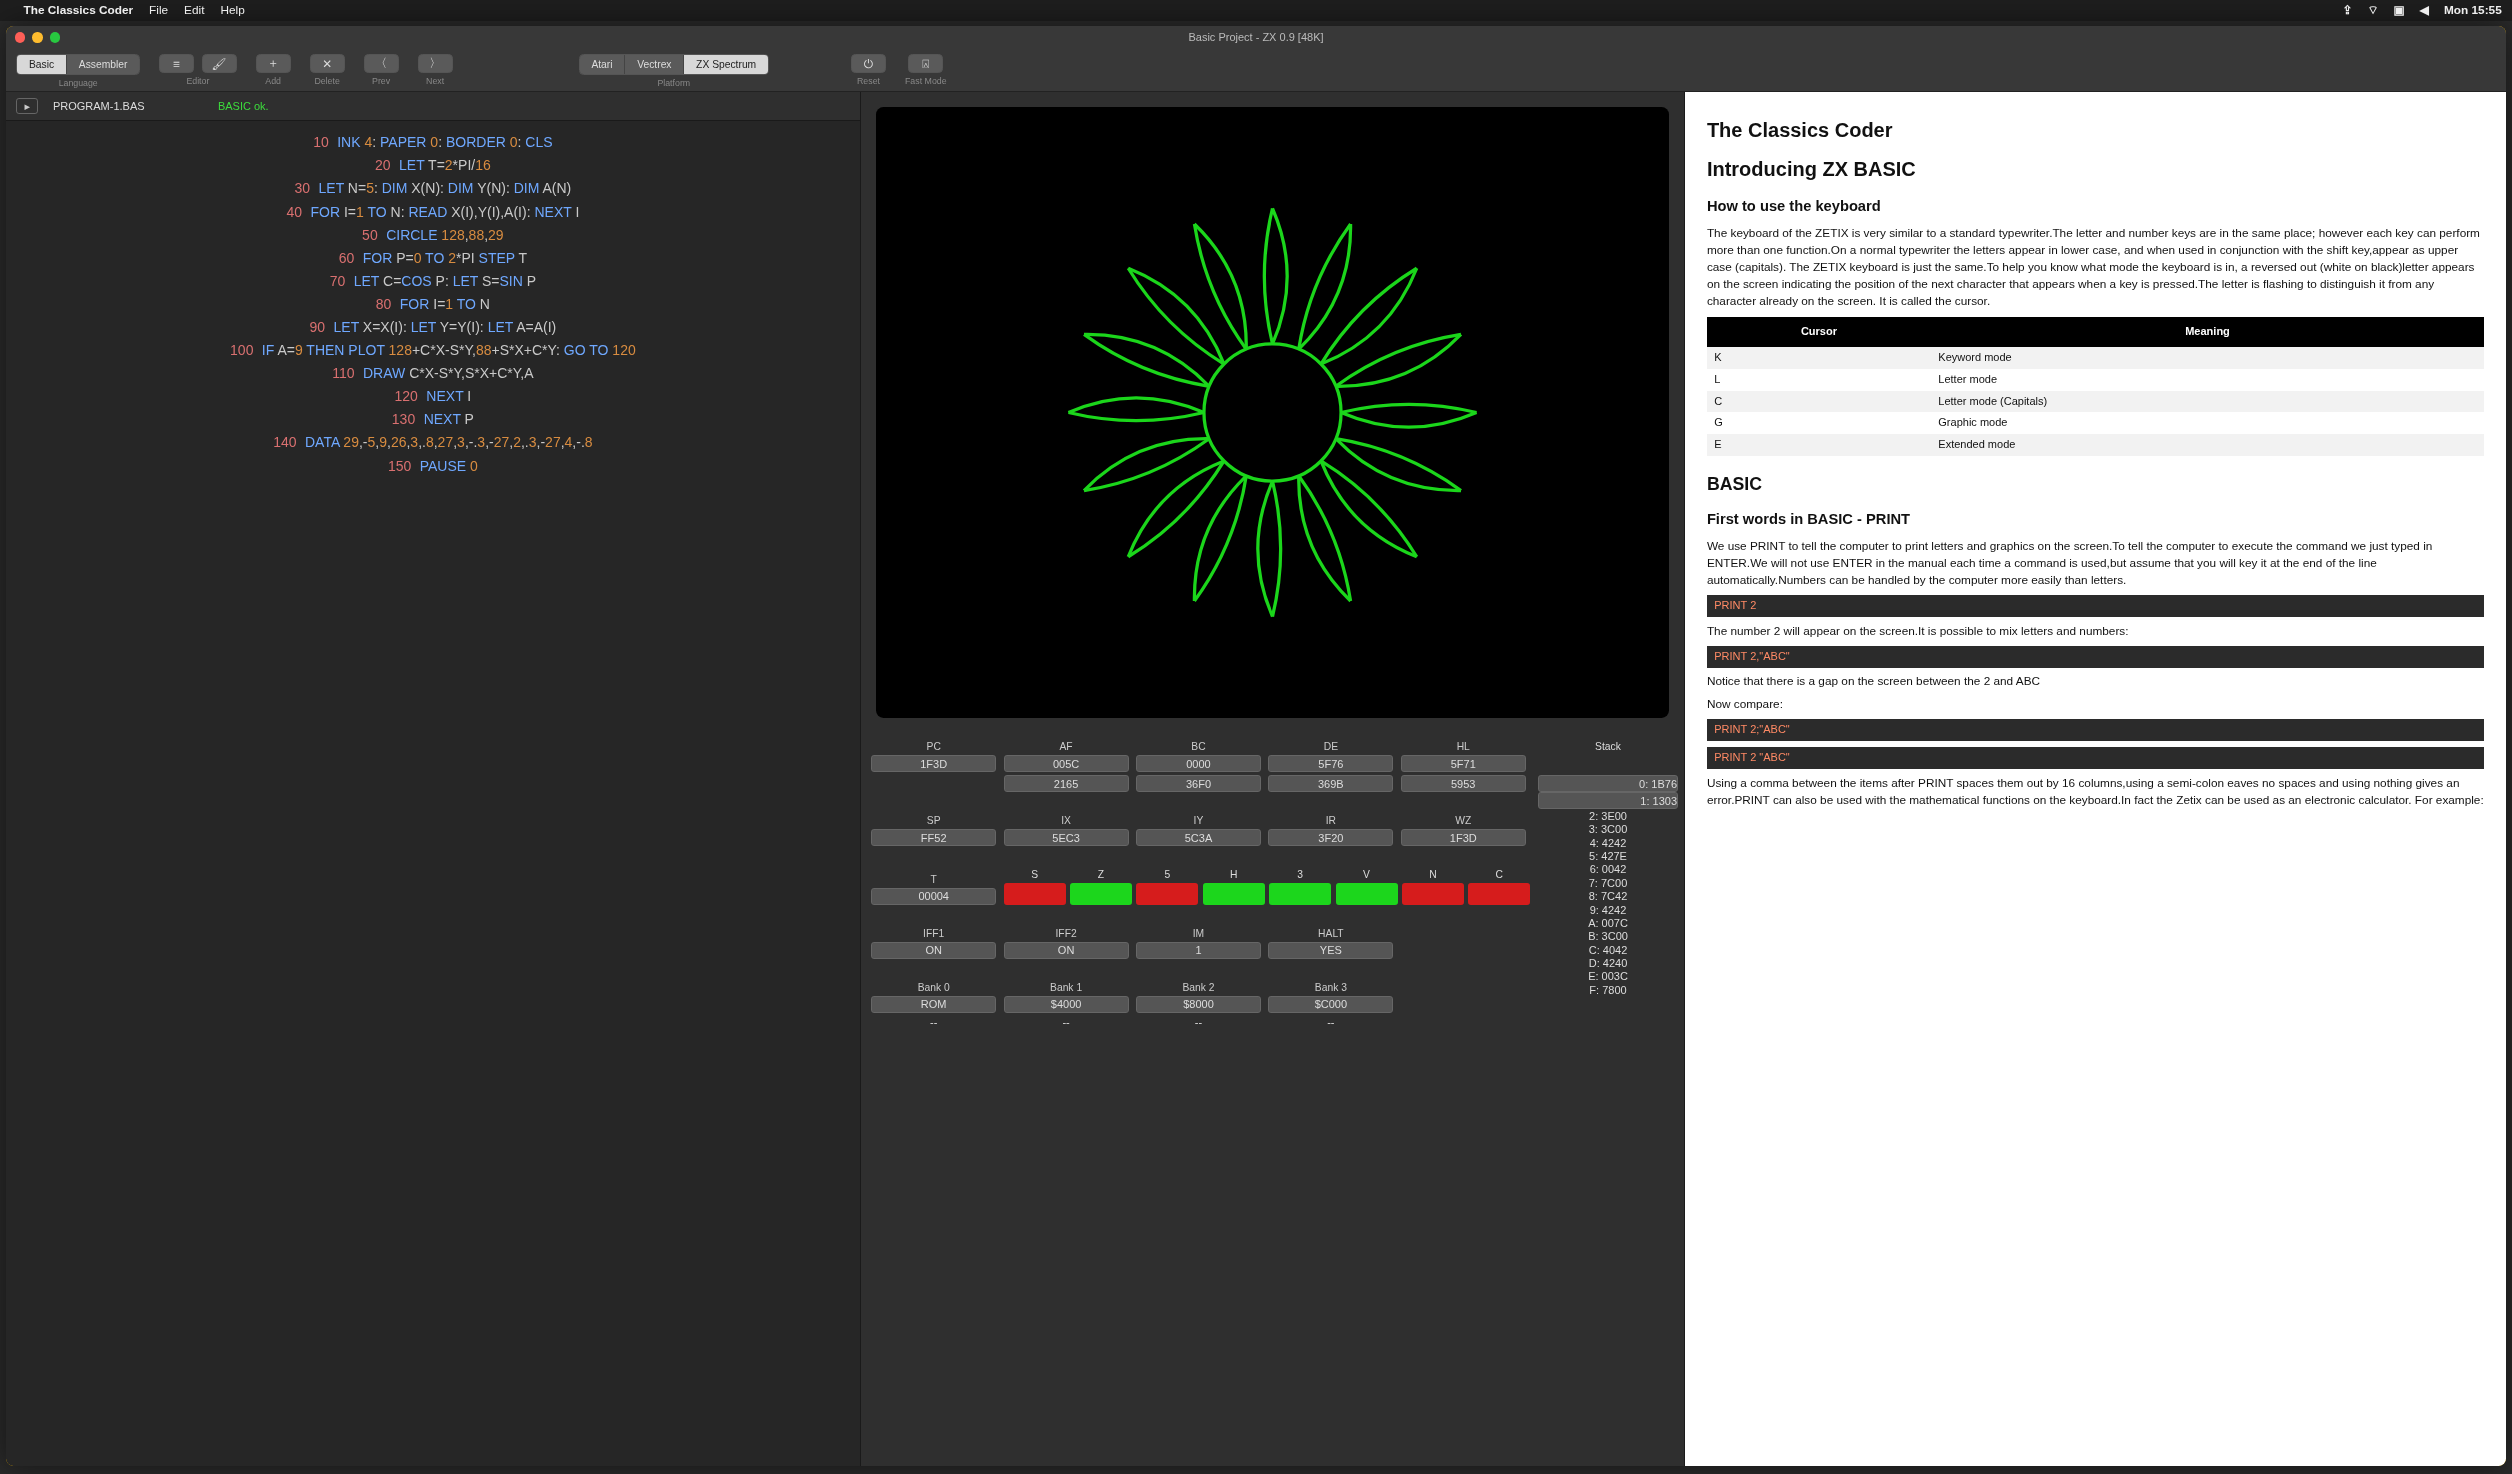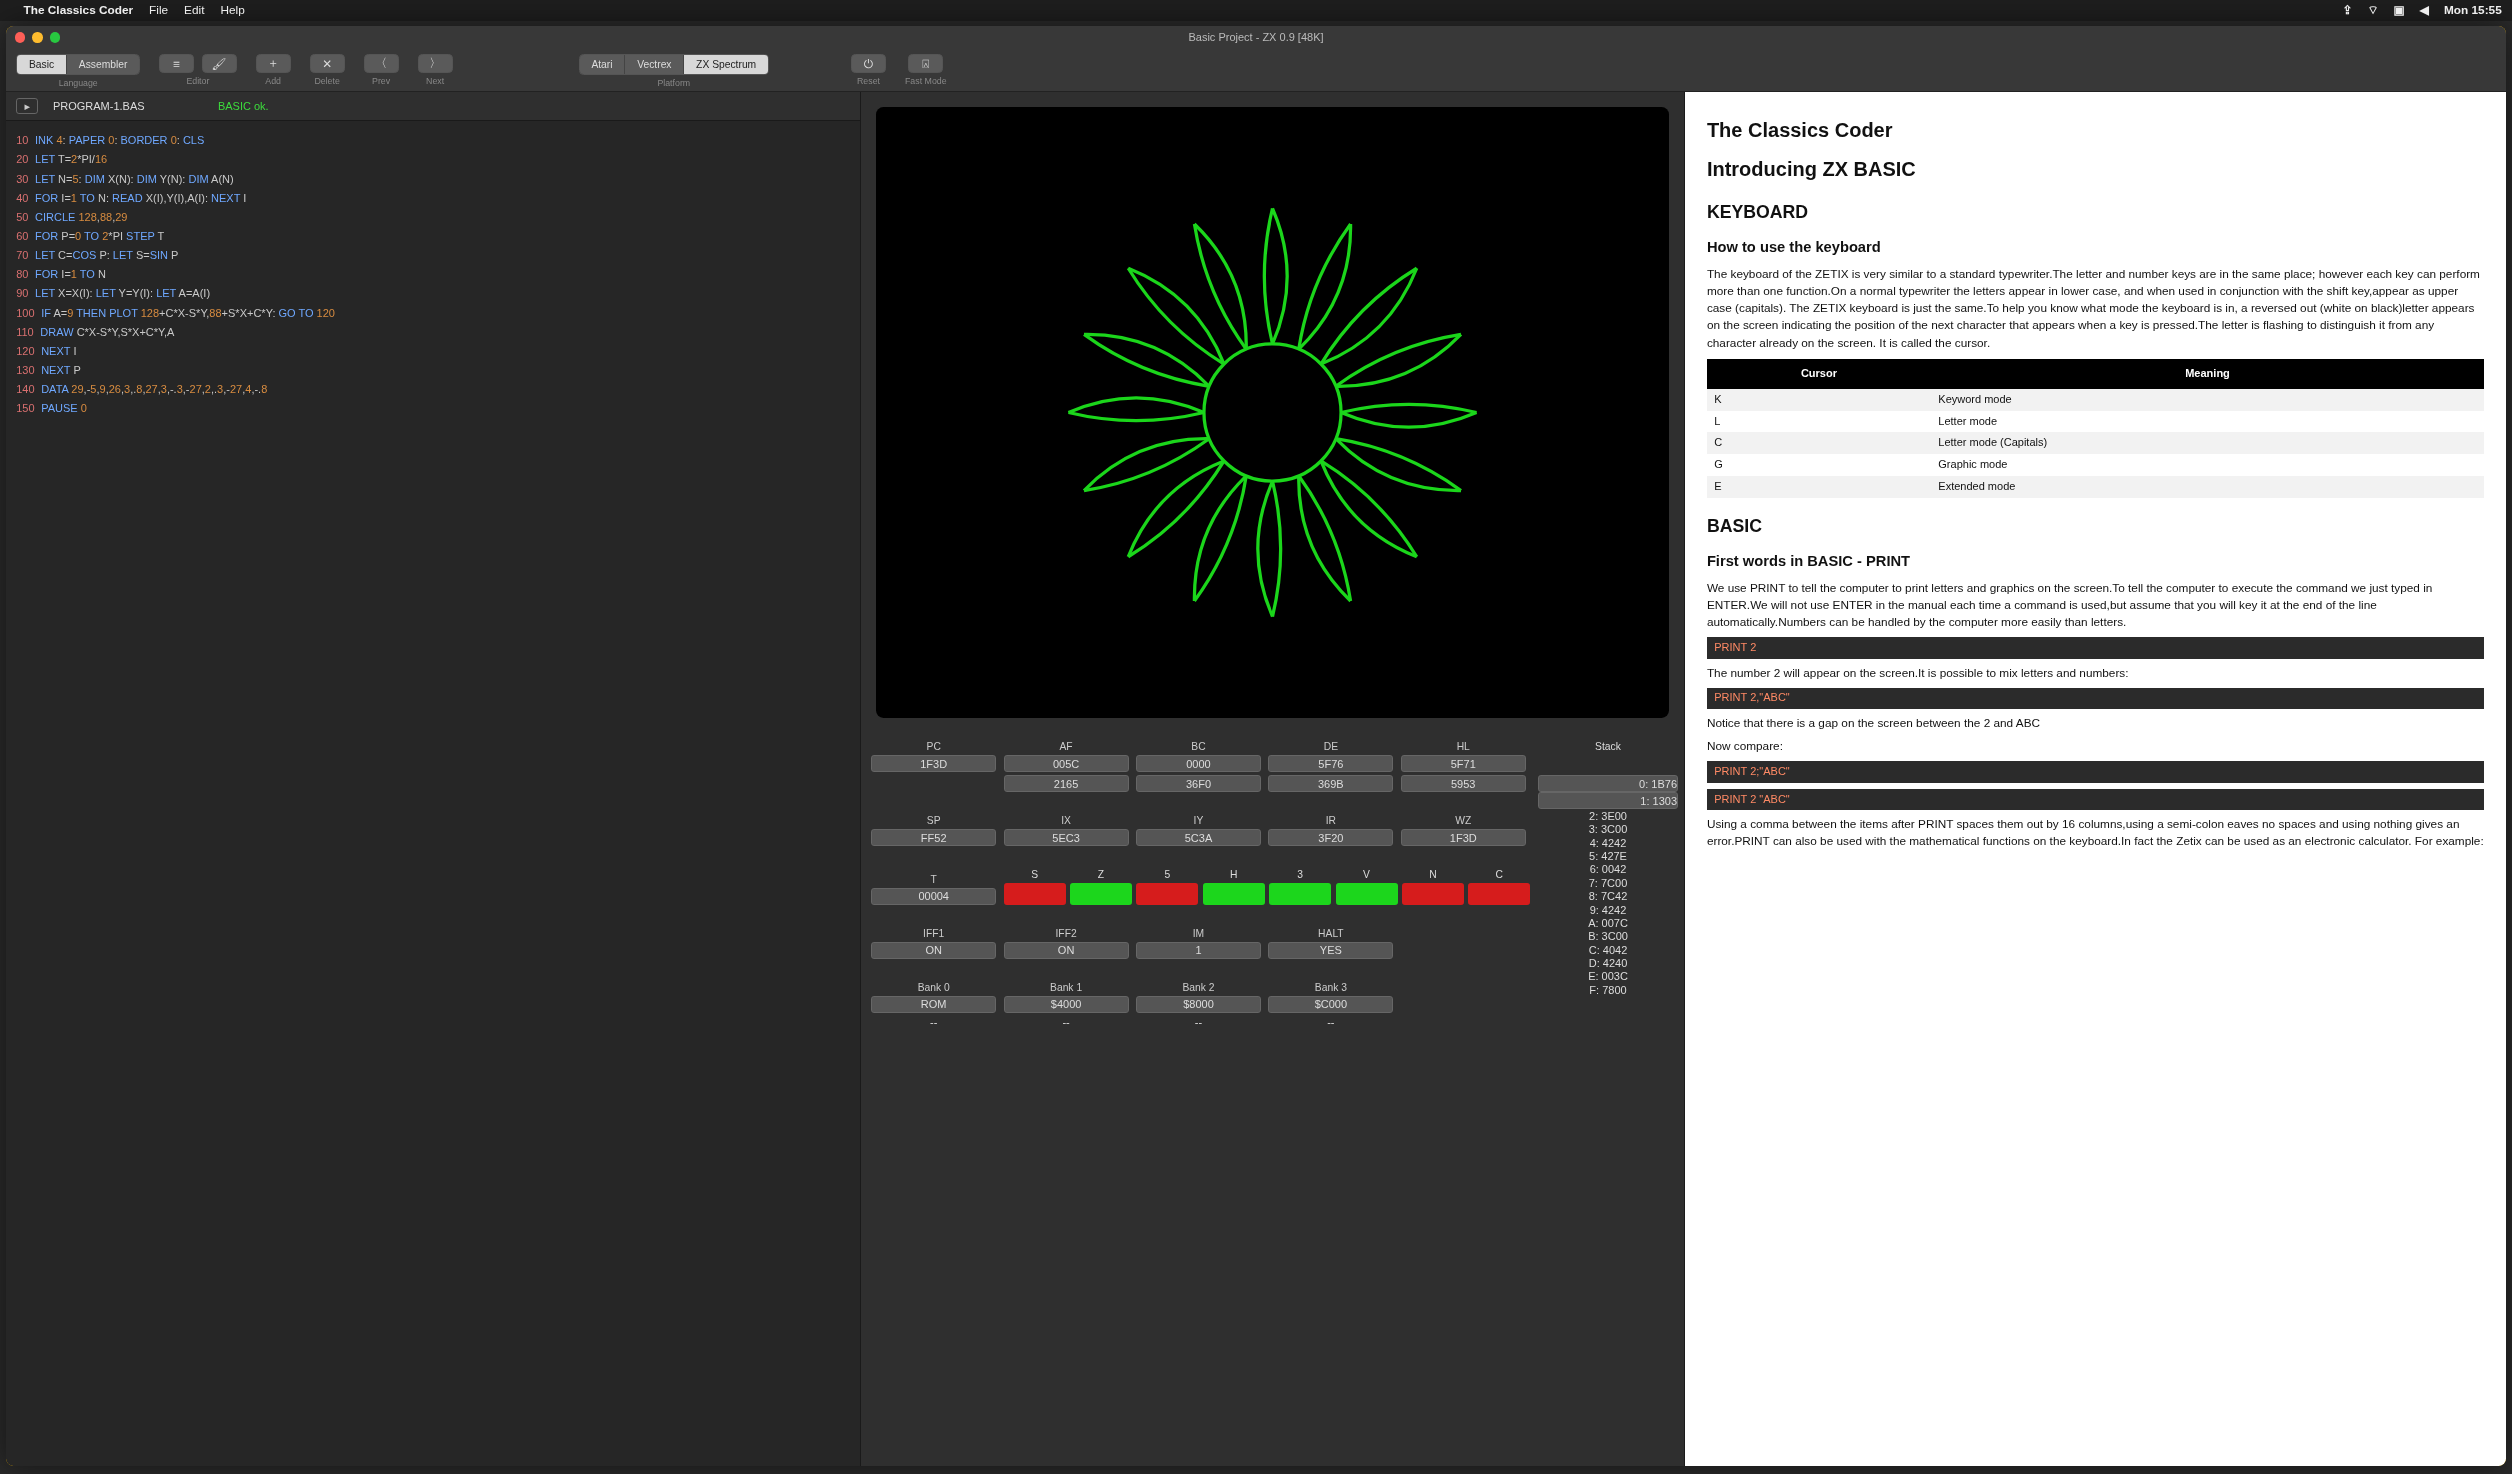--- a/index.html
+++ b/index.html
@@ -27,21 +27,21 @@
 .seg button.active { background:#d8d8d8; color:#222; }
 .tbtn { background:#5a5a5a; border:0.7px solid #555; border-radius:4.4px; color:#ddd; height:19px; min-width:35px; display:flex; align-items:center; justify-content:center; cursor:pointer; }
 .row { display:flex; gap:7.4px; }
 .lbl { font-size:8.8px; color:#888; }
 
 .body { display:flex; height:calc(100% - 63px); }
 .left { width:854px; display:flex; flex-direction:column; background:#262626; }
 .filebar { display:flex; align-items:center; gap:14.7px; padding:5.9px 10.3px; background:#2f2f2f; border-bottom:0.7px solid #1a1a1a; font-size:11px; }
 .runbtn { width:22px; height:16px; border:0.7px solid #666; border-radius:2.9px; display:flex; align-items:center; justify-content:center; color:#ccc; cursor:pointer; }
 .status { color:#3cdb3c; }
-.code { flex:1; padding:10.3px 10.3px; font-family:Menlo,Monaco,Consolas,monospace; font-size:11px; line-height:1.65; white-space:pre; overflow:auto; }
+.code { flex:1; padding:10.3px 10.3px; font-family:Menlo,Monaco,Consolas,monospace; font-size:14px; line-height:1.65; white-space:pre; overflow:auto;text-align:center; }
 .ln { color:#d97070; } .kw { color:#6fa8ff; } .nm { color:#d88c40; } .id { color:#c9c9c9; } .op { color:#c9c9c9; }
 .mid { width:825px; display:flex; flex-direction:column; background:#2f2f2f; border-left:0.7px solid #1a1a1a; border-right:0.7px solid #1a1a1a; }
 .screen-wrap { padding:14.7px; }
 .screen { width:100%; height:611px; background:#000; border-radius:7.4px; display:flex; align-items:center; justify-content:center; }
 
 .dbg { padding:8.8px 5.9px 8.8px 10.3px; display:flex; gap:5.9px; font-size:10.3px; color:#ddd; }
 .regs { flex:1; display:flex; flex-direction:column; gap:23px; }
 .regrow { display:flex; gap:7.4px; }
 .cell { display:flex; flex-direction:column; align-items:center; gap:2.9px; width:125px; }
 .cell .h { font-size:10.3px; color:#ccc; }
@@ -356,21 +356,20 @@
               <div class="plainrow">E: 003C</div>
               <div class="plainrow">F: 7800</div>
             </div>
         </div>
       </div>
     </div>
 
     <div class="doc">
       <h1>The Classics Coder</h1>
       <h1>Introducing ZX BASIC</h1>
-      <h2>KEYBOARD</h2>
       <h3>How to use the keyboard</h3>
       <p>The keyboard of the ZETIX is very similar to a standard typewriter.The letter and number keys are in the same place; however each key can perform more than one function.On a normal typewriter the letters appear in lower case, and when used in conjunction with the shift key,appear as upper case (capitals). The ZETIX keyboard is just the same.To help you know what mode the keyboard is in, a reversed out (white on black)letter appears on the screen indicating the position of the next character that appears when a key is pressed.The letter is flashing to distinguish it from any character already on the screen. It is called the cursor.</p>
       <table class="ktab">
         <tbody>
             <tr>
               <th>Cursor</th>
               <th>Meaning</th>
             </tr>
         </tbody>
           <tbody id="ktab">

